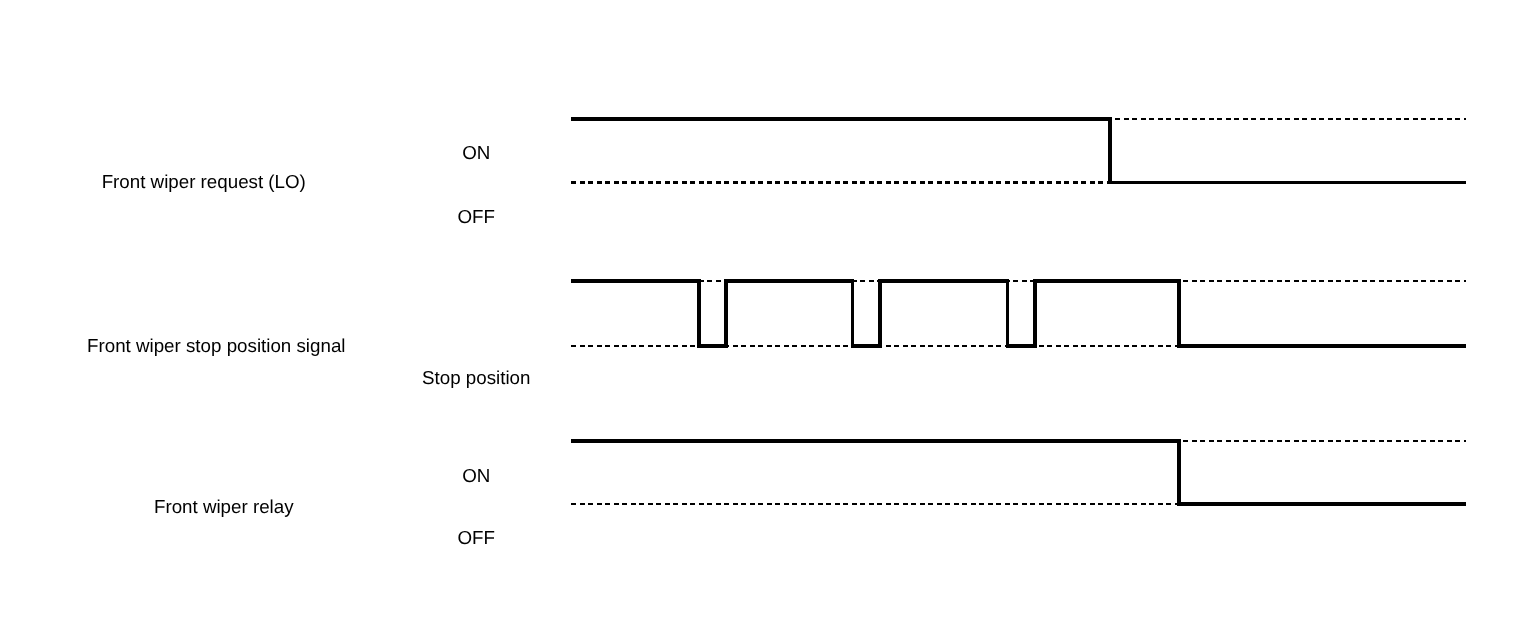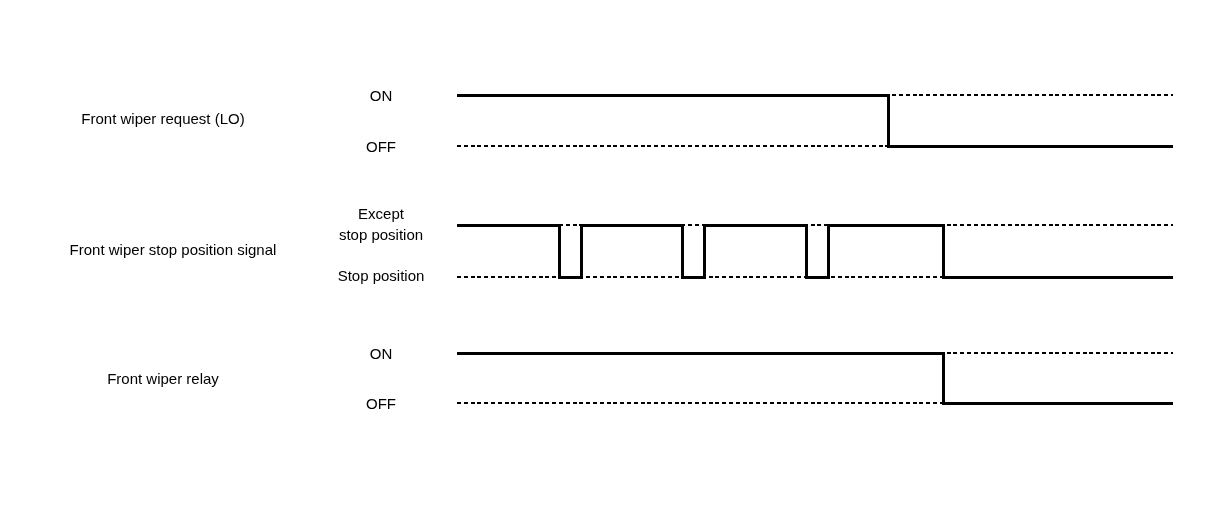--- a/index.html
+++ b/index.html
@@ -21,20 +21,21 @@
     left: 0;
     top: 0;
   }
   .sig-name, .lvl {
     position: absolute;
     transform: translate(-50%, -50%);
     font-size: 15px;
     line-height: 1.4;
     white-space: nowrap;
     text-align: center;
+    margin-top: 28px;
   }
   .solid-trace {
     fill: none;
     stroke-width: 3;
   }
   .dashed-ref {
     fill: none;
     stroke-width: 1.7;
     stroke-dasharray: 4 2.8;
   }
@@ -53,30 +54,26 @@
       <path d="M 457 225 L 559 225 L 559 277 L 581 277 L 581 225 L 682 225 L 682 277 L 704 277 L 704 225 L 806 225 L 806 277 L 828 277 L 828 225 L 943 225 L 943 277 L 1173 277" class="solid-trace" stroke="#000000"></path>
       <line x1="457" x2="1173" y1="353" y2="353" class="dashed-ref" stroke="#000000"></line>
       <line x1="457" x2="1173" y1="403" y2="403" class="dashed-ref" stroke="#000000"></line>
       <path d="M 457 353 L 943 353 L 943 403 L 1173 403" class="solid-trace" stroke="#000000"></path>
     </svg>
 
   <div class="sig-name" style="left:163px; top:118px;">Front wiper request (LO)</div>
 
   <div class="sig-name" style="left:163px; top:249px;padding-left:20px;">Front wiper stop position signal</div>
 
-  <div class="sig-name" style="left:163px; top:378px;text-align:center;">Front wiper relay</div>
+  <div class="sig-name" style="left:179px; top:378px;text-align:center;">Front wiper relay</div>
 
   <div class="lvl" style="left:381px; top:95px;">ON</div>
 
   <div class="lvl" style="left:381px; top:146px;">OFF</div>
 
-  <div class="lvl" style="left:381px; top:224px;">
-    <div>Except</div>
-    <div>stop position</div>
-  </div>
 
   <div class="lvl" style="left:381px; top:275px;">Stop position</div>
 
   <div class="lvl" style="left:381px; top:353px;">ON</div>
 
   <div class="lvl" style="left:381px; top:403px;">OFF</div>
 
 </div>
 
 </body></html>

